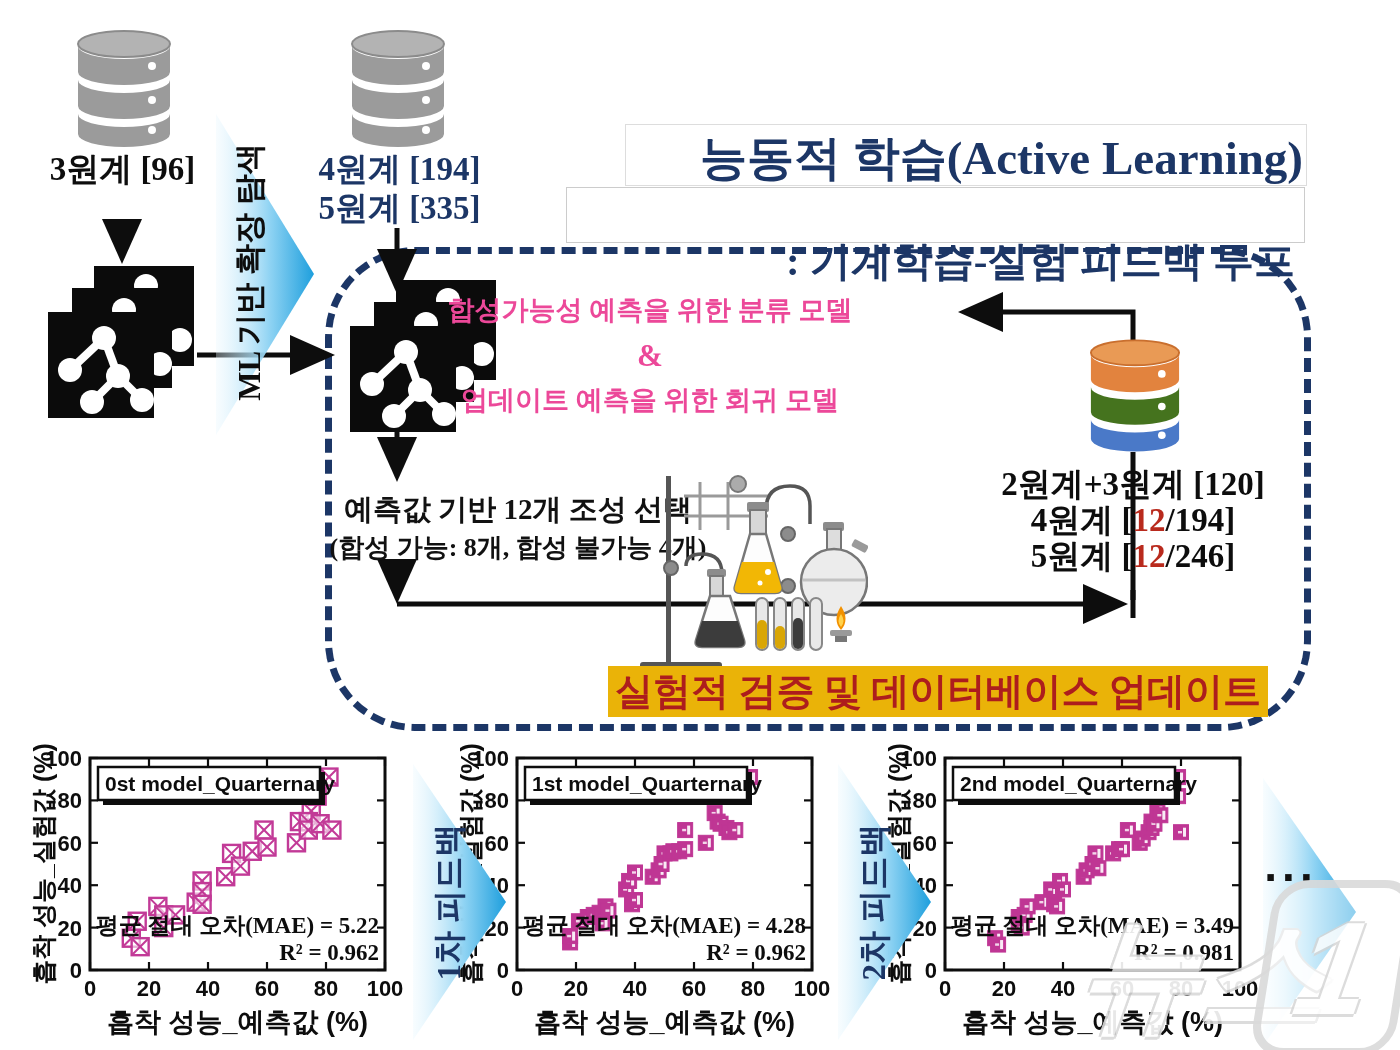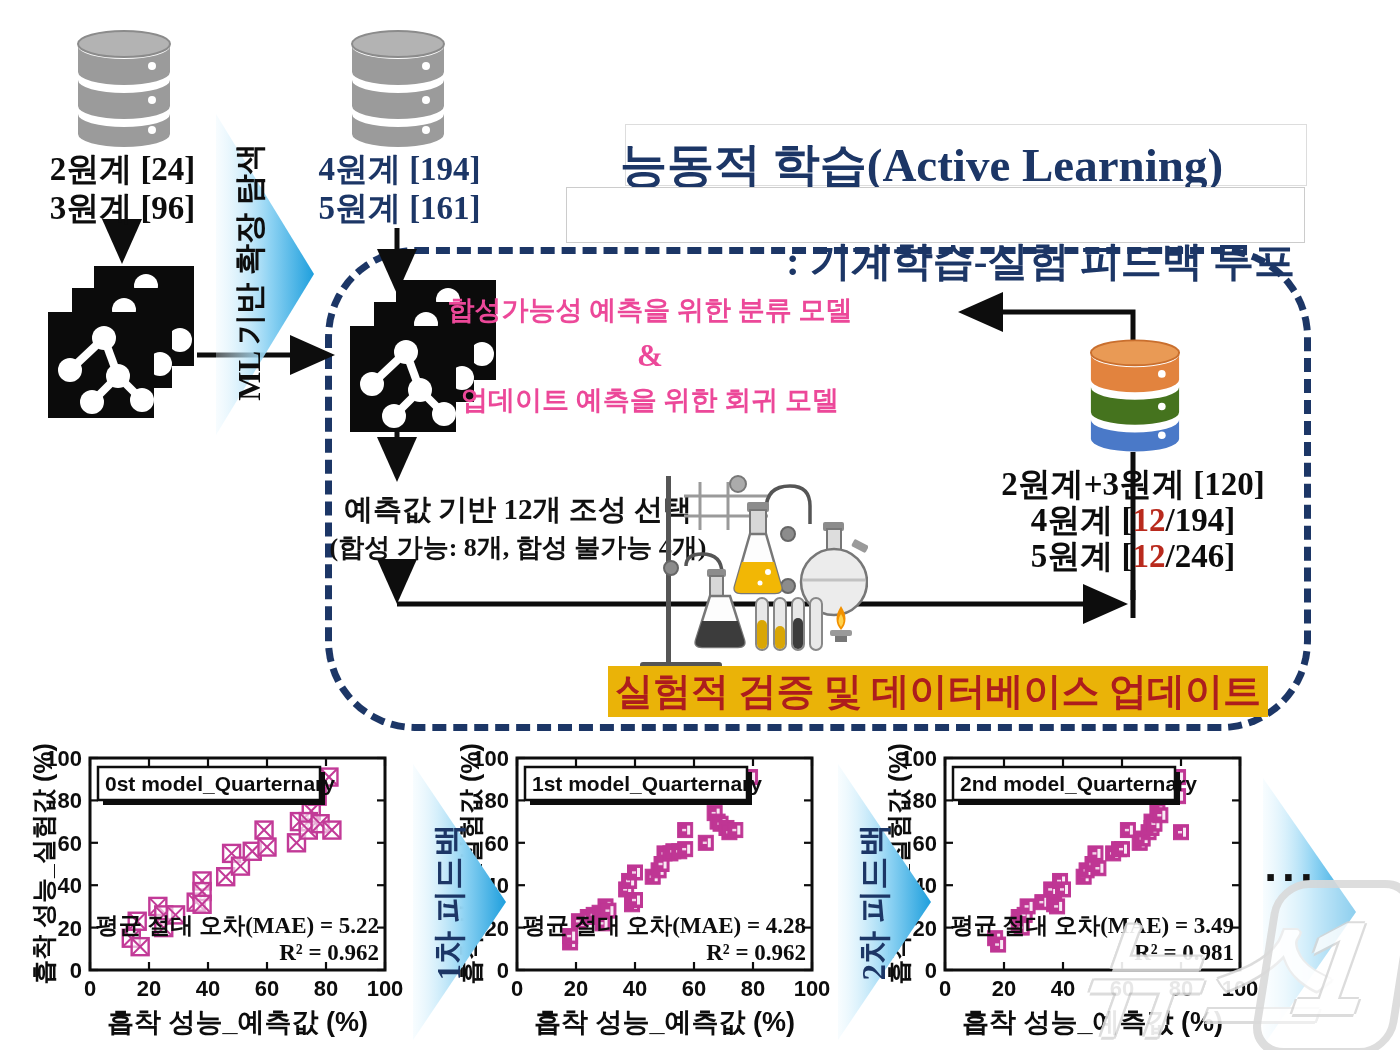--- a/index.html
+++ b/index.html
@@ -73,21 +73,20 @@
   <svg class="abs" style="left:76px;top:26px;" width="96" height="124" viewBox="0 0 96 124">
     <path d="M2 20 L2 46 A46 13 0 0 0 94 46 L94 20 A46 13 0 0 1 2 20 Z" fill="#9b9b9b"></path>
     <path d="M2 54 L2 80 A46 13 0 0 0 94 80 L94 54 A46 13 0 0 1 2 54 Z" fill="#9b9b9b"></path>
     <path d="M2 88 L2 108 A46 13 0 0 0 94 108 L94 88 A46 13 0 0 1 2 88 Z" fill="#9b9b9b"></path>
     <ellipse cx="48" cy="18" rx="46" ry="13" fill="#b3b3b3" stroke="#8b8b8b" stroke-width="2"></ellipse>
     <circle cx="76" cy="40" r="4" fill="#fff"></circle>
       <circle cx="76" cy="74" r="4" fill="#fff"></circle>
       <circle cx="76" cy="104" r="4" fill="#fff"></circle>
   </svg>
   <div class="abs serif db-label center" style="left:30px;top:150px;width:185px;color:#0d0d0d;">
-    <div>2원계 [24]</div>
     <div>3원계 [96]</div>
   </div>
 
   <svg class="abs" style="left:48px;top:266px;" width="150" height="152" viewBox="0 0 150 152">
     <rect x="46" y="0" width="100" height="100" fill="#0b0b0b"></rect>
     <circle cx="98" cy="20" r="12" fill="#fff"></circle>
       <circle cx="132" cy="74" r="12" fill="#fff"></circle>
     <rect x="24" y="22" width="100" height="100" fill="#0b0b0b"></rect>
     <circle cx="76" cy="44" r="12" fill="#fff"></circle>
       <circle cx="112" cy="98" r="12" fill="#fff"></circle>
@@ -121,25 +120,25 @@
     <path d="M2 20 L2 46 A46 13 0 0 0 94 46 L94 20 A46 13 0 0 1 2 20 Z" fill="#9b9b9b"></path>
     <path d="M2 54 L2 80 A46 13 0 0 0 94 80 L94 54 A46 13 0 0 1 2 54 Z" fill="#9b9b9b"></path>
     <path d="M2 88 L2 108 A46 13 0 0 0 94 108 L94 88 A46 13 0 0 1 2 88 Z" fill="#9b9b9b"></path>
     <ellipse cx="48" cy="18" rx="46" ry="13" fill="#b3b3b3" stroke="#8b8b8b" stroke-width="2"></ellipse>
     <circle cx="76" cy="40" r="4" fill="#fff"></circle>
       <circle cx="76" cy="74" r="4" fill="#fff"></circle>
       <circle cx="76" cy="104" r="4" fill="#fff"></circle>
   </svg>
   <div class="abs serif db-label center navy" style="left:302px;top:150px;width:195px;">
     <div>4원계 [194]</div>
-    <div>5원계 [161]</div>
+    <div>5원계 [335]</div>
   </div>
 
   <div class="abs" style="left:625px;top:124px;width:680px;height:60px;border:1px solid #dddddd;"></div>
-  <div class="abs serif title-line" style="left:620px;top:134px;width:683px;">능동적 학습(Active Learning)</div>
+  <div class="abs serif title-line" style="left:620px;top:127px;width:683px;text-align:right;">능동적 학습(Active Learning)</div>
   <div class="abs subtitle-box" style="left:566px;top:187px;width:737px;height:54px;"></div>
   <div class="abs serif subtitle-line" style="left:560px;top:190px;width:735px;text-align:right;">: 기계학습-실험 피드백 루프</div>
 
   <svg class="abs" style="left:350px;top:280px;" width="150" height="152" viewBox="0 0 150 152">
     <rect x="46" y="0" width="100" height="100" fill="#0b0b0b"></rect>
     <circle cx="98" cy="20" r="12" fill="#fff"></circle>
       <circle cx="132" cy="74" r="12" fill="#fff"></circle>
     <rect x="24" y="22" width="100" height="100" fill="#0b0b0b"></rect>
     <circle cx="76" cy="44" r="12" fill="#fff"></circle>
       <circle cx="112" cy="98" r="12" fill="#fff"></circle>

